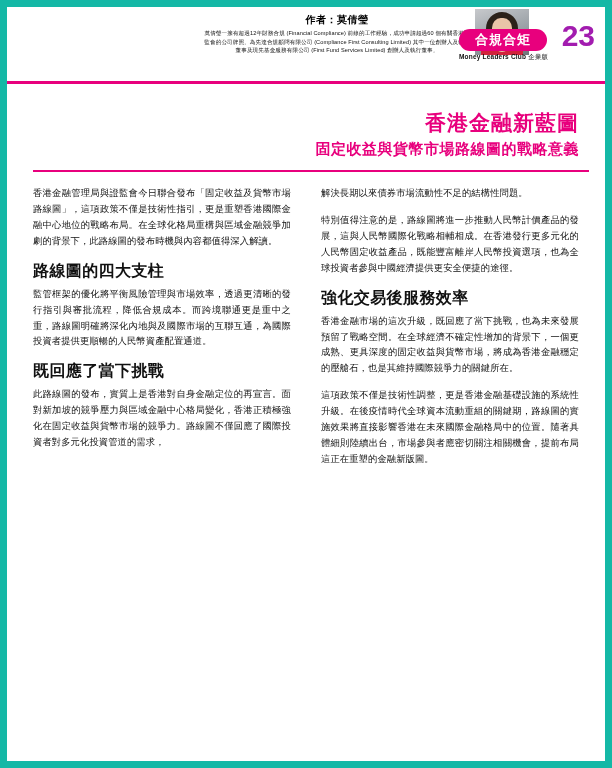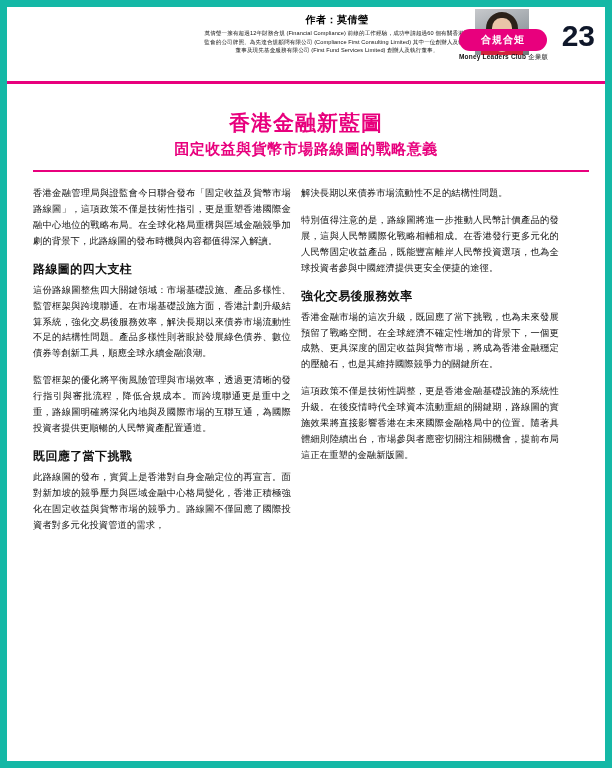--- a/index.html
+++ b/index.html
@@ -102,21 +102,21 @@
     width: 140px;
     height: 40px;
   }
   .logo-pill {
     position: absolute;
     left: 0; top: 0;
     width: 88px; height: 22px;
     background: #e8007d;
     border-radius: 11px;
     color: #ffffff;
-    font-size: 10px;
+    font-size: 13px;
     font-weight: bold;
     line-height: 22px;
     text-align: center;
     letter-spacing: 1px;
   }
   .logo-sub {
     position: absolute;
     left: 0; top: 24px;
     font-size: 6.5px;
     color: #111111;
@@ -124,35 +124,35 @@
   }
   .logo-sub .mlc {
     font-weight: bold;
   }
   .page-number {
     position: absolute;
     right: 4px;
     top: -8px;
     font-size: 30px;
     font-weight: bold;
-    color: #0f172a;
+    color: #a21caf;
     line-height: 1;
   }
   .header-rule {
     position: absolute;
     left: 0;
     top: 74px;
     width: 100%;
     height: 3px;
     background: #e8007d;
   }
   
   .title-wrap {
     margin-top: 24px;
-    text-align: center;
+    text-align: right;
     padding: 0 26px;
   }
   .title-main {
     font-size: 21px;
     font-weight: bold;
     color: #e8007d;
     letter-spacing: 1px;
     line-height: 1.35;
   }
   .title-sub {
@@ -165,38 +165,38 @@
   }
   .title-rule {
     margin: 10px auto 0 auto;
     width: 556px;
     height: 2px;
     background: #e8007d;
   }
   
   .columns {
     display: flex;
-    gap: 10px;
+    gap: 30px;
     padding: 14px 26px 0 26px;
     box-sizing: border-box;
   }
   .col {
     width: 258px;
     flex: 0 0 258px;
   }
   .para {
     font-size: 9.3px;
     line-height: 1.72;
     color: #111111;
     text-align: justify;
     margin: 0 0 11px 0;
     letter-spacing: 0.1px;
   }
   .subhead {
-    font-size: 12px;
+    font-size: 16px;
     font-weight: bold;
     color: #111111;
     margin: 4px 0 5px 0;
     letter-spacing: 0.4px;
   }
 </style>
 </head>
 <body>
 
 <div class="page">
@@ -232,21 +232,20 @@
     <div class="title-sub">固定收益與貨幣市場路線圖的戰略意義</div>
     <div class="title-rule"></div>
   </div>
 
   <div class="columns">
 
     <div class="col">
       <p class="para">香港金融管理局與證監會今日聯合發布「固定收益及貨幣市場路線圖」，這項政策不僅是技術性指引，更是重塑香港國際金融中心地位的戰略布局。在全球化格局重構與區域金融競爭加劇的背景下，此路線圖的發布時機與內容都值得深入解讀。</p>
 
       <div class="subhead">路線圖的四大支柱</div>
-      <p class="para">這份路線圖整焦四大關鍵領域：市場基礎設施、產品多樣性、監管框架與跨境聯通。在市場基礎設施方面，香港計劃升級結算系統，強化交易後服務效率，解決長期以來債券市場流動性不足的結構性問題。產品多樣性則著眼於發展綠色債券、數位債券等創新工具，順應全球永續金融浪潮。</p>
       <p class="para">監管框架的優化將平衡風險管理與市場效率，透過更清晰的發行指引與審批流程，降低合規成本。而跨境聯通更是重中之重，路線圖明確將深化內地與及國際市場的互聯互通，為國際投資者提供更順暢的人民幣資產配置通道。</p>
 
       <div class="subhead">既回應了當下挑戰</div>
       <p class="para">此路線圖的發布，實質上是香港對自身金融定位的再宣言。面對新加坡的競爭壓力與區域金融中心格局變化，香港正積極強化在固定收益與貨幣市場的競爭力。路線圖不僅回應了國際投資者對多元化投資管道的需求，</p>
     </div>
 
     <div class="col">
       <p class="para">解決長期以來債券市場流動性不足的結構性問題。</p>
       <p class="para">特別值得注意的是，路線圖將進一步推動人民幣計價產品的發展，這與人民幣國際化戰略相輔相成。在香港發行更多元化的人民幣固定收益產品，既能豐富離岸人民幣投資選項，也為全球投資者參與中國經濟提供更安全便捷的途徑。</p>
 

